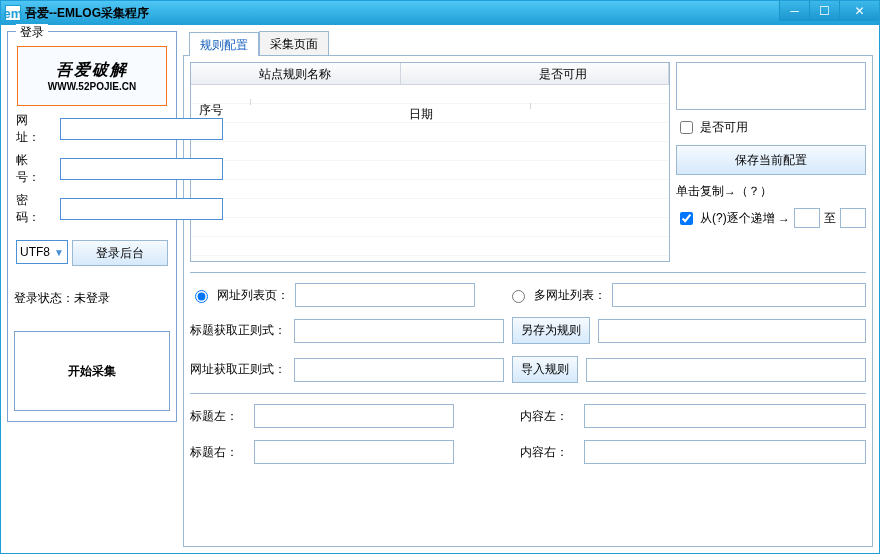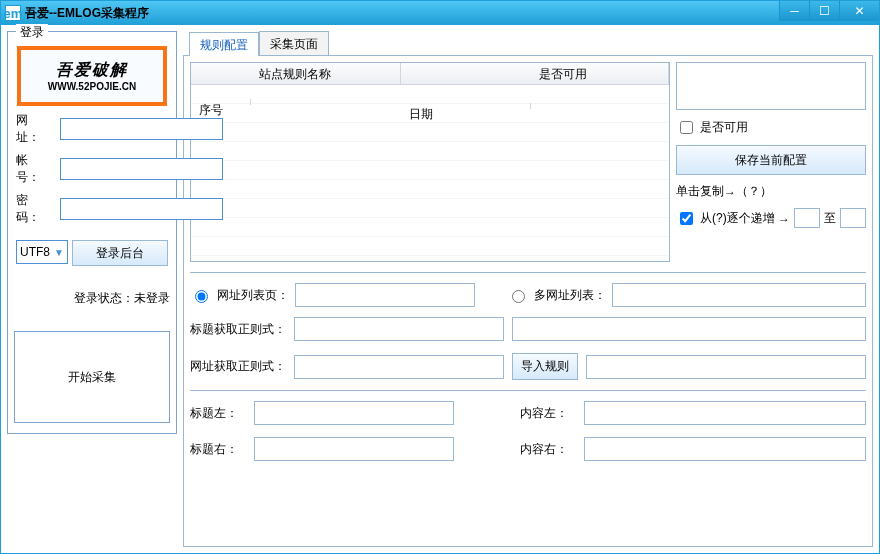--- a/index.html
+++ b/index.html
@@ -8,32 +8,32 @@
 .titlebar { height: 24px; background: linear-gradient(#4fc6f5, #1f9fd7); display: flex; align-items: center; padding: 0 0 0 4px; color: #000; }
 .titlebar .app-icon { width: 16px; height: 16px; background: #fff; border: 1px solid #1e9fd8; color: #1e9fd8; font-size: 13px; font-weight: bold; display: flex; align-items: center; justify-content: center; margin-right: 4px; }
 .titlebar .title { flex: 1; font-weight: bold; }
 .winbtns { display: flex; height: 100%; }
 .winbtn { width: 30px; height: 20px; background: linear-gradient(#3db8ea, #1a95ce); color: #fff; display: flex; align-items: center; justify-content: center; cursor: pointer; border-left: 1px solid #1a95ce; }
 .winbtn.close { width: 40px; }
 .body { flex: 1; padding: 6px; display: flex; gap: 6px; background: #fff; }
 .groupbox { border: 1px solid #7da2ce; padding: 10px 6px 6px; position: relative; }
 .groupbox > .legend { position: absolute; top: -8px; left: 8px; background: #fff; padding: 0 4px; text-align: center; }
 .sidebar { width: 170px; display: flex; flex-direction: column; gap: 6px; }
-.logo-box { border: 4px solid #f97316; width: 150px; height: 60px; margin: 4px auto 6px; background: #f8fbff; display: flex; flex-direction: column; align-items: center; justify-content: center; font-weight: bold; }
+.logo-box { border: 1px solid #f97316; width: 150px; height: 60px; margin: 4px auto 6px; background: #f8fbff; display: flex; flex-direction: column; align-items: center; justify-content: center; font-weight: bold; }
 .logo-text { font-size: 16px; font-style: italic; letter-spacing: 2px; }
 .logo-sub { font-size: 10px; font-weight: bold; }
 .frow { display: flex; align-items: center; margin: 6px 2px; gap: 20px; }
 .frow label { width: 38px; }
 .frow input[type=text], .frow input[type=password] { flex: 1; border: 1px solid #4a90d9; height: 22px; padding: 0 3px; }
 .encrow { display: flex; gap: 4px; margin: 14px 2px 4px; }
 .select { border: 1px solid #4a90d9; height: 24px; width: 52px; display: flex; align-items: center; padding: 0 3px; background: #fff; }
 .select .arrow { margin-left: auto; color: #4a90d9; font-size: 10px; }
 .btn { border: 1px solid #9bb8d3; background: linear-gradient(#f5faff, #d6e9fb); height: 26px; display: flex; align-items: center; justify-content: center; cursor: pointer; }
 .btn.big { height: 30px; }
-.status-box { text-align: right; padding: 20px 0; }
+.status-box { text-align: left; padding: 20px 0; }
 .start-box { border: 1px solid #7da2ce; flex: 1; display: flex; align-items: center; justify-content: center; margin-top: 4px; }
 .main { flex: 1; display: flex; flex-direction: column; }
 .tabs { display: flex; height: 24px; margin-left: 6px; }
 .tab { border: 1px solid #9bb8d3; border-bottom: none; padding: 4px 10px; background: #f3f3f3; cursor: pointer; }
 .tab.active { background: #fff; color: #1560bd; position: relative; top: 1px; }
 .tabbody { flex: 1; border: 1px solid #9bb8d3; padding: 6px; display: flex; flex-direction: column; }
 .toprow { display: flex; gap: 6px; height: 200px; }
 .grid { flex: 1; border: 1px solid #9bb8d3; background: #fff; }
 .grid-header { display: flex; background: linear-gradient(#fdfdfd, #ebeef3); border-bottom: 1px solid #cfd6e0; height: 22px; }
 .grid-header div { padding: 3px 8px; border-right: 1px solid #cfd6e0; }
@@ -87,21 +87,21 @@
         <div class="encrow">
           <div class="select">
             <span>UTF8</span>
             <span class="arrow">▼</span>
           </div>
           <div class="btn" style="flex:1;font-family:Liberation Serif, serif;">登录后台</div>
         </div>
         <div class="status-box">
           <span>登录状态：</span><span>未登录</span>
         </div>
-        <div class="start-box" style="height:92px;">
+        <div class="start-box" style="height:80px;font-weight:bold;">
           <div style="cursor:pointer;">开始采集</div>
         </div>
       </div>
     </div>
 
     <div class="main">
       <div class="tabs">
         <div class="tab active">规则配置</div>
         <div class="tab">采集页面</div>
       </div>
@@ -143,20 +143,21 @@
           <div style="width:20px;"></div>
           <input type="radio" name="urlmode" style="">
           <span>多网址列表：</span>
           <input type="text" style="flex: 1 1 0%;">
         </div>
 
         <div class="formgrid">
           <div class="fgrow">
             <div class="lbl">标题获取正则式：</div>
             <input type="text" style="width: 210px;">
+            <div class="smallbtn">另存为规则</div>
             <input type="text" style="flex: 1 1 0%;">
           </div>
           <div class="fgrow">
             <div class="lbl">网址获取正则式：</div>
             <input type="text" style="width: 210px;">
             <div class="smallbtn">导入规则</div>
             <input type="text" style="flex: 1 1 0%;">
           </div>
         </div>
 

